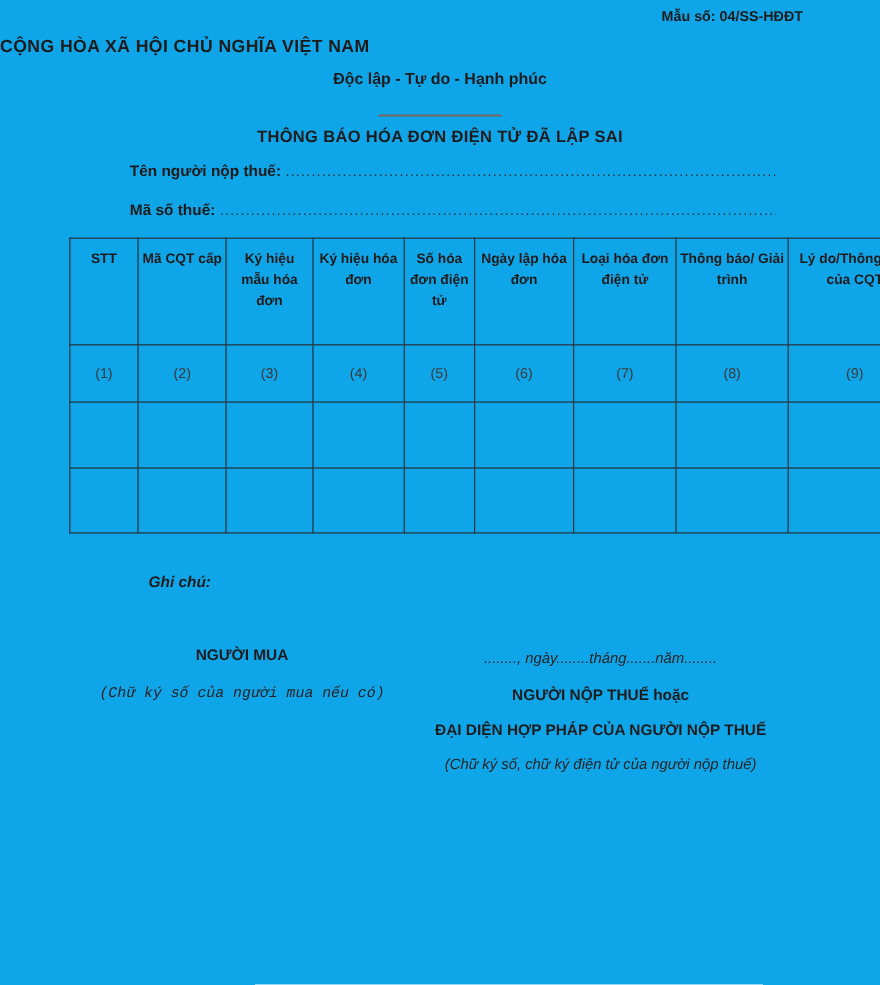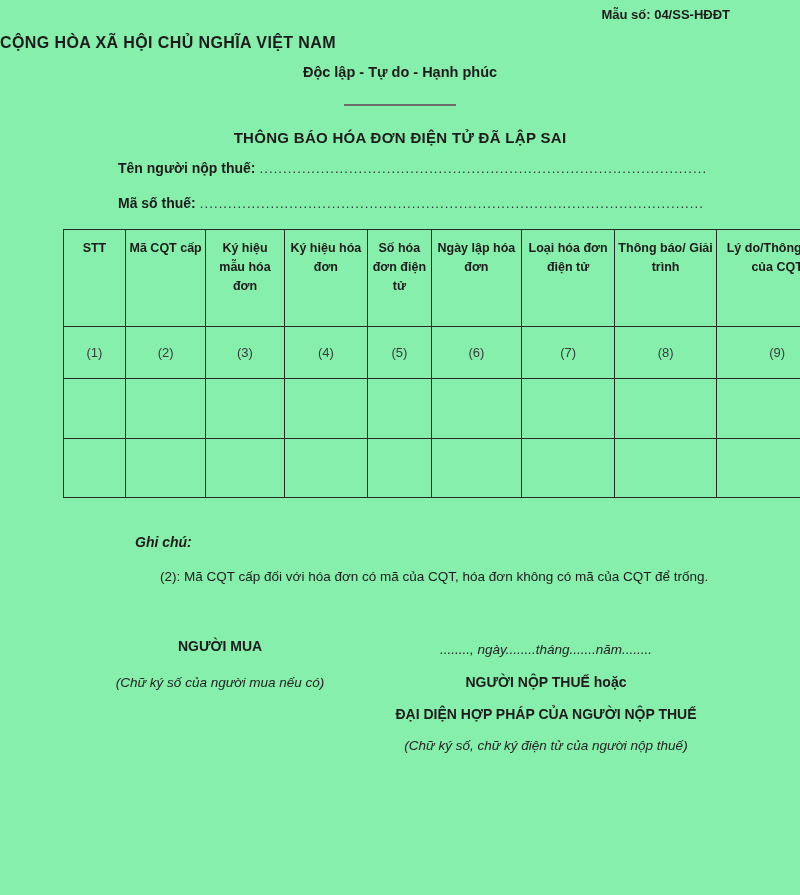--- a/index.html
+++ b/index.html
@@ -1,25 +1,25 @@
 <!DOCTYPE html>
 <html><head>
 <meta charset="utf-8">
 <style>
   html,body{margin:0;padding:0;background:#fff;}
   .page{
-    width:800px;height:895px;position:relative;background:#86efac;
+    width:800px;height:895px;position:relative;background:#0ea5e9;
     font-family:"Liberation Sans","DejaVu Sans",sans-serif;
     color:#1b1b1b;overflow:hidden;box-sizing:border-box;
   }
   .form-code{padding:7px 70px 0 0;text-align:right;font-size:13px;font-weight:700;}
   .nat-title{margin-top:12px;text-align:left;font-size:16px;font-weight:700;letter-spacing:.4px;}
   .motto{margin-top:12px;text-align:center;font-size:14.5px;font-weight:700;}
   .sep{margin:24px auto 0;width:112px;border-top:2px solid #6d6d6d;height:0;}
-  .doc-title{margin-top:23px;text-align:center;font-size:15px;font-weight:700;letter-spacing:.3px;}
+  .doc-title{margin-top:10px;text-align:center;font-size:15px;font-weight:700;letter-spacing:.3px;}
   .recipient{margin-top:13px;text-align:center;font-size:13.5px;font-weight:700;}
   .fields{margin:14px 95px 0 118px;}
   .field-row{display:flex;align-items:flex-end;font-size:14px;}
   .field-row + .field-row{margin-top:19px;}
   .f-label{font-weight:700;white-space:nowrap;margin-right:4px;}
   .f-dots{flex:1;overflow:hidden;white-space:nowrap;letter-spacing:1.1px;color:#2e2e2e;font-size:13px;}
   .intro{margin:12px 40px 0 118px;font-size:13.5px;font-weight:700;}
   table.inv{
     margin:18px 0 0 63px;width:775px;border-collapse:collapse;table-layout:fixed;
   }
@@ -36,21 +36,21 @@
   tr.empty-row.last td{height:56px;}
   .notes{margin:36px 58px 0 62px;width:680px;box-sizing:border-box;}
   .notes-heading{margin-left:73px;font-size:14px;font-weight:700;font-style:italic;}
   .note-item{margin-top:17px;font-size:13.5px;font-weight:400;text-indent:98px;line-height:1.55;}
   .sigs{position:relative;margin-top:40px;height:158px;}
   .sig-buyer{position:absolute;left:60px;width:320px;text-align:center;}
   .sig-taxpayer{position:absolute;left:330px;width:432px;text-align:center;}
   .sig-title{font-size:14px;font-weight:700;}
   .sig-note{font-size:13.5px;font-style:italic;color:#222;}
   .pos-a{position:absolute;left:0;right:0;}
-  .t10{top:10px;} .t47{top:47px;} .t14{top:14px;} .t46{top:46px;} .t78{top:78px;} .t110{top:110px;}
+  .t10{top:10px;} .t47{top:47px;font-family:Liberation Mono, monospace;} .t14{top:14px;} .t46{top:46px;} .t78{top:78px;} .t110{top:110px;}
   .date-line{font-size:13.5px;font-style:italic;color:#222;}
 </style>
 </head>
 <body>
 
 <div class="page">
 
   <div class="form-code">Mẫu số: 04/SS-HĐĐT</div>
 
   <div class="nat-title">CỘNG HÒA XÃ HỘI CHỦ NGHĨA VIỆT NAM</div>
@@ -126,21 +126,20 @@
           <td></td>
         <td></td>
           <td></td>
         <td></td>
       </tr>
     </tbody>
   </table>
 
   <div class="notes">
     <div class="notes-heading">Ghi chú:</div>
-    <div class="note-item">(2): Mã CQT cấp đối với hóa đơn có mã của CQT, hóa đơn không có mã của CQT để trống.</div>
   </div>
 
   <div class="sigs">
     <div class="sig-buyer">
       <div class="sig-title pos-a t10">NGƯỜI MUA</div>
       <div class="sig-note pos-a t47">(Chữ ký số của người mua nếu có)</div>
     </div>
     <div class="sig-taxpayer">
       <div class="date-line pos-a t14">........, ngày........tháng.......năm........</div>
       <div class="sig-title pos-a t46">NGƯỜI NỘP THUẾ hoặc</div>

